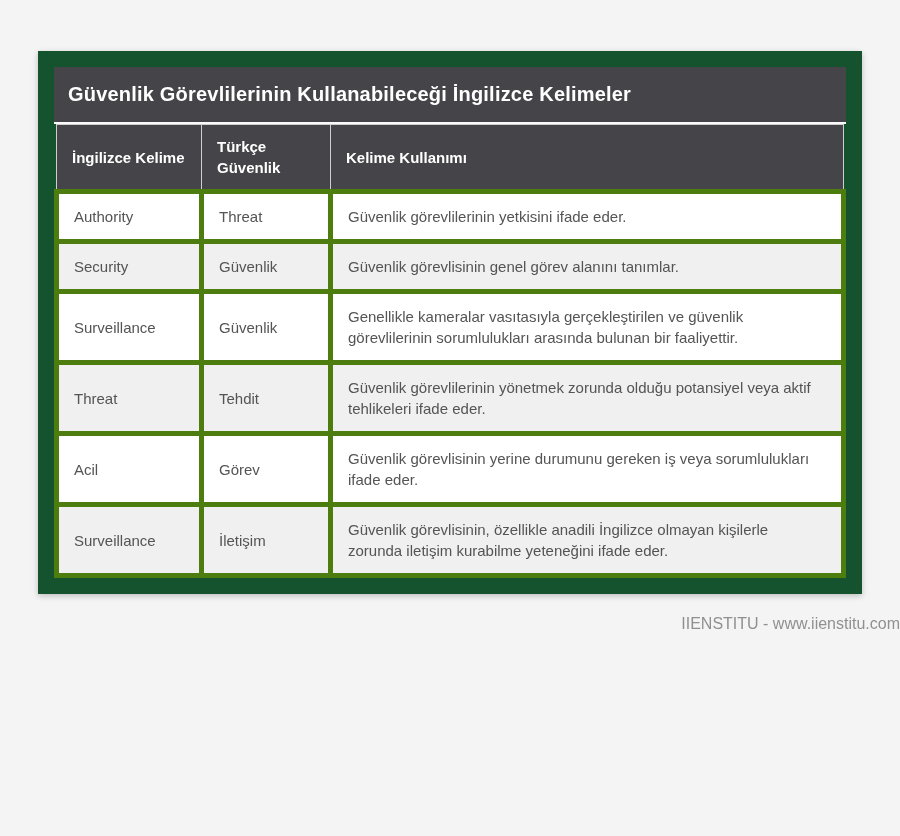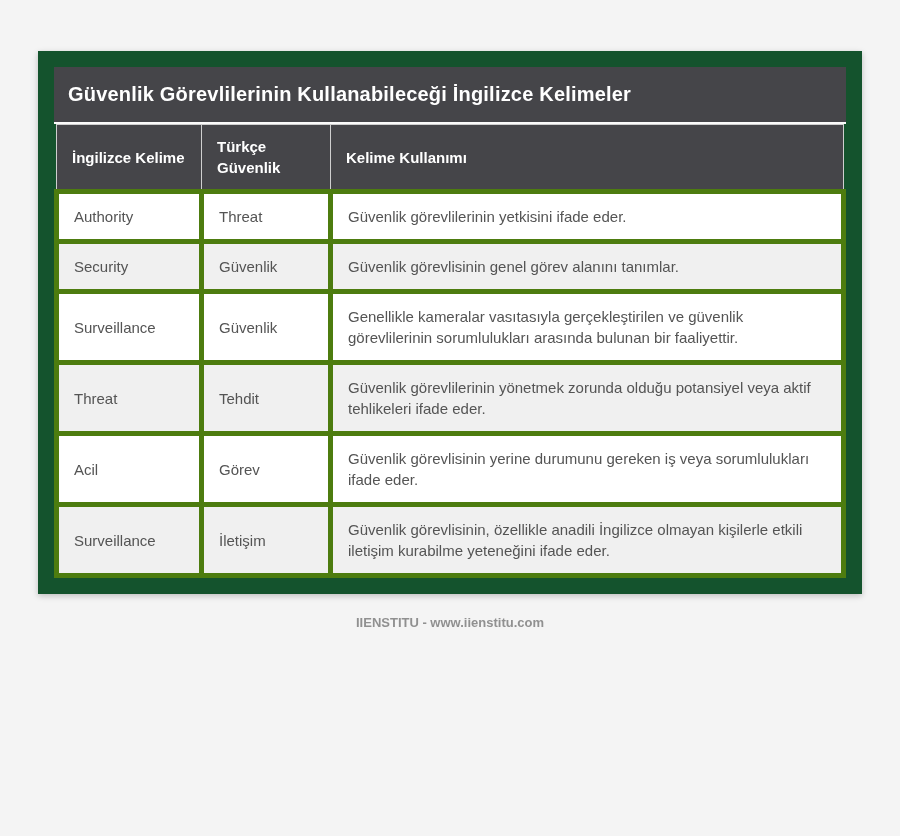--- a/index.html
+++ b/index.html
@@ -56,25 +56,24 @@
     border: 5px solid #4d7c0f;
     line-height: 21px;
     vertical-align: middle;
     background: #ffffff;
     margin-left: 42px;
   }
   table.vocab tbody tr:nth-child(even) td {
     background: #f0f0f0;
   }
   .footer {
-    text-align: center;
+    text-align: right;
     color: #909090;
-    font-size: 13px;
+    font-size: 16px;
     margin-top: 21px;
-    font-weight: bold;
   }
 </style>
 </head>
 <body>
 
 <div class="card">
   <div class="title-bar">Güvenlik Görevlilerinin Kullanabileceği İngilizce Kelimeler</div>
   <table class="vocab">
     <colgroup>
       <col class="c-en">
@@ -110,19 +109,19 @@
         <td>Güvenlik görevlilerinin yönetmek zorunda olduğu potansiyel veya aktif tehlikeleri ifade eder.</td>
       </tr>
       <tr>
         <td>Acil</td>
         <td>Görev</td>
         <td>Güvenlik görevlisinin yerine durumunu gereken iş veya sorumlulukları ifade eder.</td>
       </tr>
       <tr>
         <td>Surveillance</td>
         <td>İletişim</td>
-        <td>Güvenlik görevlisinin, özellikle anadili İngilizce olmayan kişilerle etkili iletişim kurabilme yeteneğini ifade eder.</td>
+        <td>Güvenlik görevlisinin, özellikle anadili İngilizce olmayan kişilerle zorunda iletişim kurabilme yeteneğini ifade eder.</td>
       </tr>
     </tbody>
   </table>
 </div>
 
 <div class="footer">IIENSTITU - www.iienstitu.com</div>
 
 </body></html>

